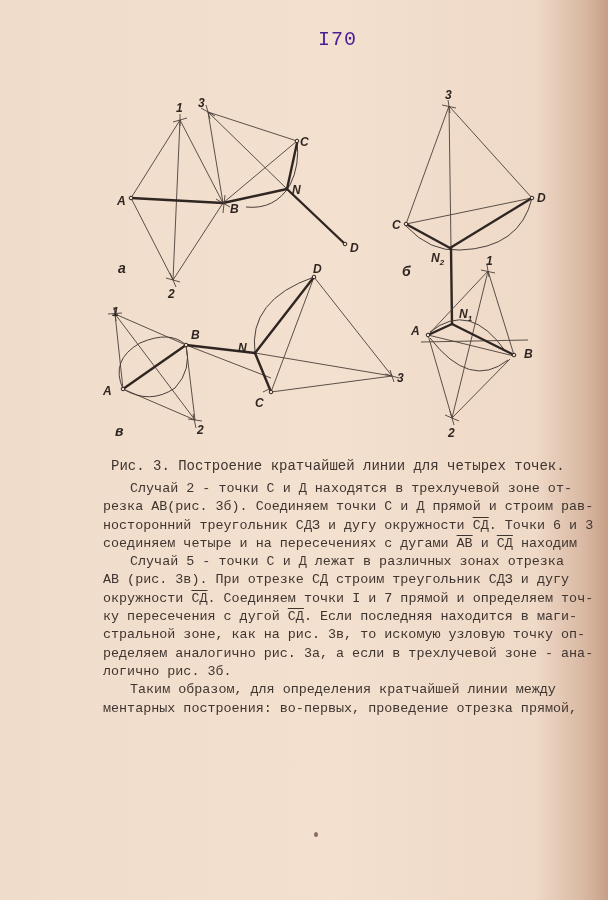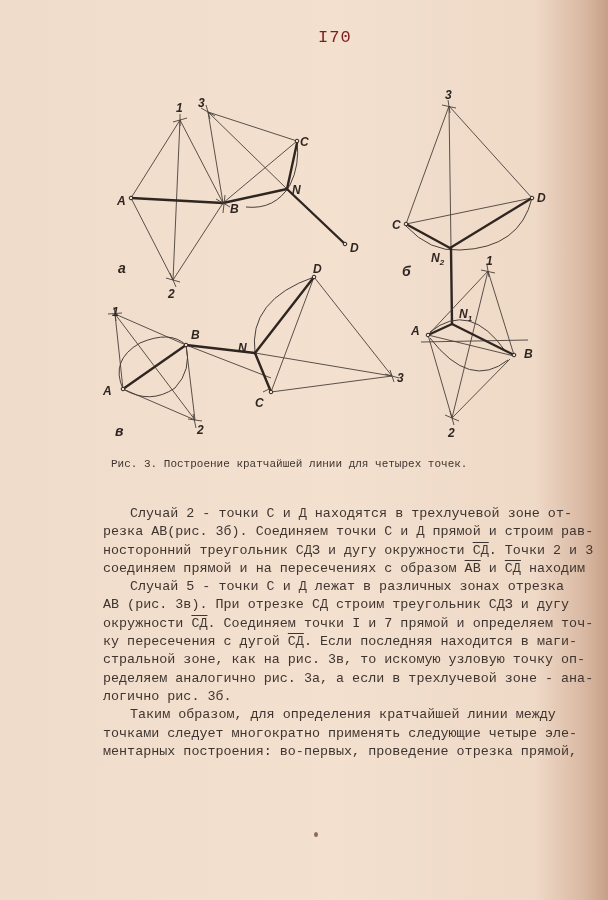--- a/index.html
+++ b/index.html
@@ -4,34 +4,34 @@
   <style>
     html, body { margin: 0; padding: 0; }
     body {
       width: 608px; height: 900px; overflow: hidden; position: relative;
       background: #f1dccb;
       background-image: linear-gradient(90deg, #f0dccb 0%, #f3e0cf 55%, #efd9c7 88%, #d9b9a3 96%, #c79f88 100%);
       font-family: "Liberation Mono", "DejaVu Sans Mono", monospace;
       color: #3f3530;
     }
     .page-number {
-      position: absolute; left: 318px; top: 28px; font-size: 17px; letter-spacing: 1px; color: #7f1d1d;
+      position: absolute; left: 318px; top: 28px; font-size: 20px; letter-spacing: 1px; color: #4c1d95;
     }
     svg.fig { position: absolute; left: 0; top: 0; }
     .thin { stroke: #4a3f3a; stroke-width: 0.9; fill: none; }
     .thick { stroke: #2f2622; stroke-width: 2.4; fill: none; stroke-linecap: round; }
     .arc { stroke: #4a3f3a; stroke-width: 1; fill: none; }
     .pt { fill: #f1dccb; stroke: #2f2622; stroke-width: 1; }
     .lbl { font-family: "Liberation Sans", "DejaVu Sans", sans-serif; font-style: italic; font-weight: bold; font-size: 12px; fill: #2f2622; }
     .lbl-sub { font-size: 8px; }
     .caption {
-      position: absolute; left: 111px; top: 458px; font-size: 11px; white-space: nowrap; color: #3f3530;
+      position: absolute; left: 111px; top: 458px; font-size: 14px; white-space: nowrap; color: #3f3530;
     }
     .body-text {
-      position: absolute; left: 103px; top: 505px; width: 450px; font-size: 13.4px; line-height: 18.3px; color: #3f3530;
+      position: absolute; left: 103px; top: 480px; width: 450px; font-size: 13.4px; line-height: 18.3px; color: #3f3530;
     }
     .line { white-space: nowrap; display: block; }
     .indent { padding-left: 27px; }
     .arcmark { text-decoration: overline; }
     .sub { font-size: 10px; vertical-align: -4px; }
     .speck { position: absolute; border-radius: 50%; background: #8a6a60; }
   </style>
 </head>
 <body>
 
@@ -153,27 +153,26 @@
     <text class="lbl" x="197" y="434">2</text>
     <text class="lbl" x="115" y="436" style="font-size:14px">в</text>
   </g>
 </svg>
 
 <div class="caption">Рис. 3. Построение кратчайшей линии для четырех точек.</div>
 
 <div class="body-text">
   <span class="line indent">Случай 2 - точки С и Д находятся в трехлучевой зоне от-</span>
   <span class="line">резка АВ(рис. 3б). Соединяем точки С и Д прямой и строим рав-</span>
-  <span class="line"><span>носторонний треугольник СДЗ и дугу окружности </span><span class="arcmark">СД</span><span>. Точки 2 и 3</span></span>
-  <span class="line"><span>соединяем прямой и на пересечениях с образом </span><span class="arcmark">АВ</span><span> и </span><span class="arcmark">СД</span><span> находим</span></span>
+  <span class="line"><span>носторонний треугольник СДЗ и дугу окружности </span><span class="arcmark">СД</span><span>. Точки 6 и 3</span></span>
+  <span class="line"><span>соединяем четыре и на пересечениях с дугами </span><span class="arcmark">АВ</span><span> и </span><span class="arcmark">СД</span><span> находим</span></span>
   <span class="line indent">Случай 5 - точки С и Д лежат в различных зонах отрезка</span>
   <span class="line">АВ (рис. 3в). При отрезке СД строим треугольник СДЗ и дугу</span>
   <span class="line"><span>окружности </span><span class="arcmark">СД</span><span>. Соединяем точки I и 7 прямой и определяем точ-</span></span>
   <span class="line"><span>ку пересечения с дугой </span><span class="arcmark">СД</span><span>. Если последняя находится в маги-</span></span>
   <span class="line">стральной зоне, как на рис. 3в, то искомую узловую точку оп-</span>
   <span class="line">ределяем аналогично рис. 3а, а если в трехлучевой зоне - ана-</span>
   <span class="line">логично рис. 3б.</span>
   <span class="line indent">Таким образом, для определения кратчайшей линии между</span>
-  <span class="line">точками следует многократно применять следующие четыре эле-</span>
   <span class="line">ментарных построения: во-первых, проведение отрезка прямой,</span>
 </div>
 
 <div class="speck" style="left:314px;top:832px;width:4px;height:5px;"></div>
 
 </body></html>

